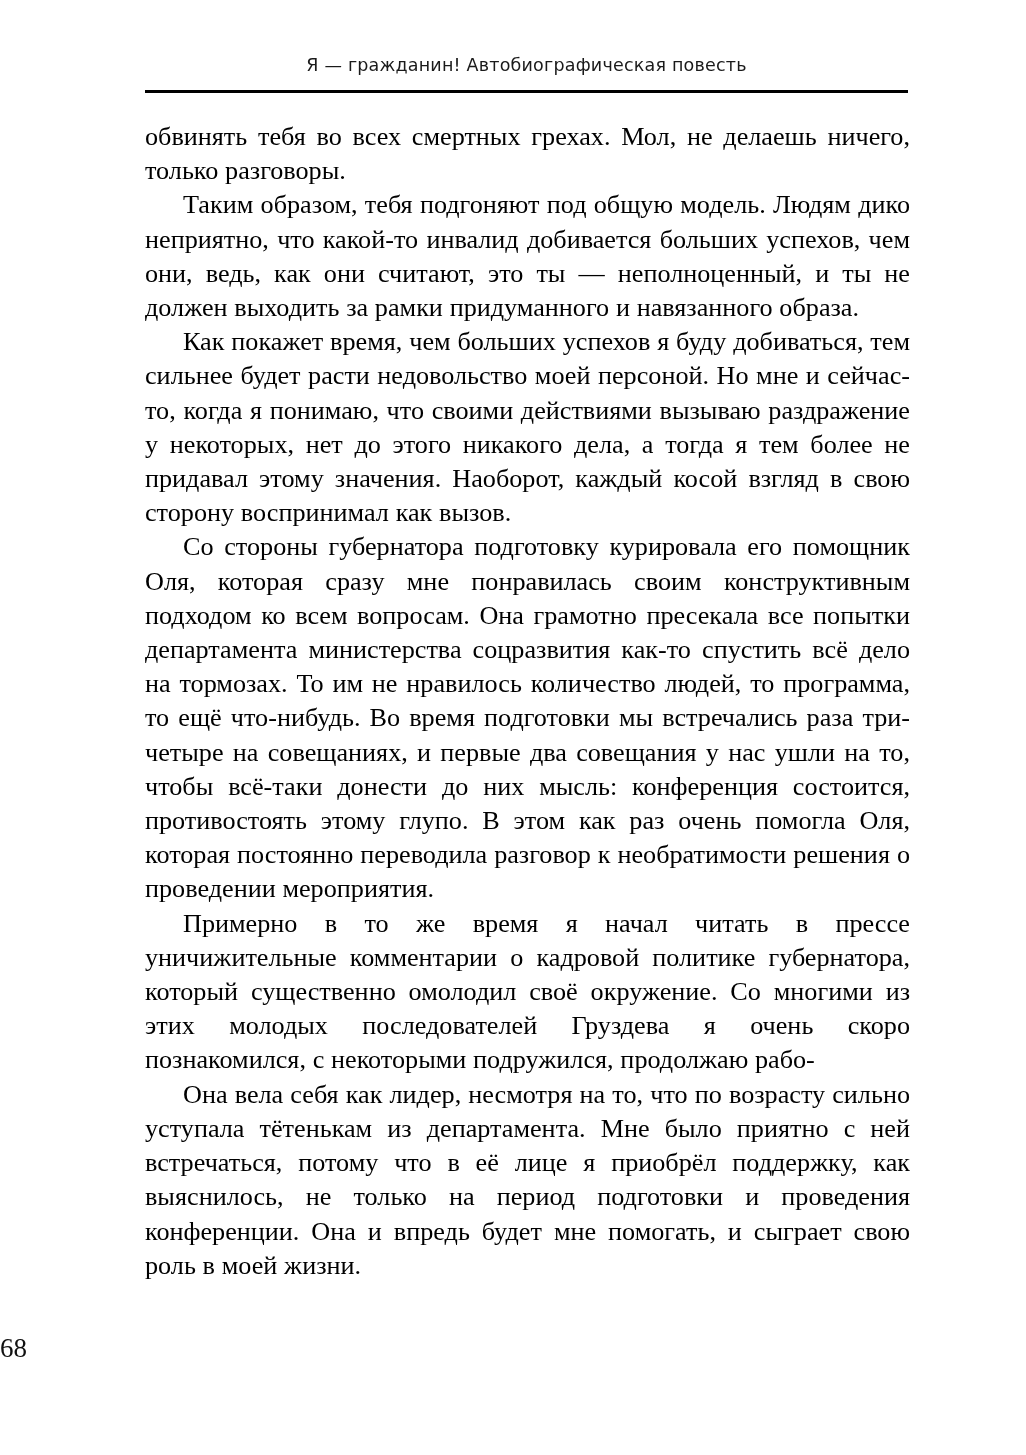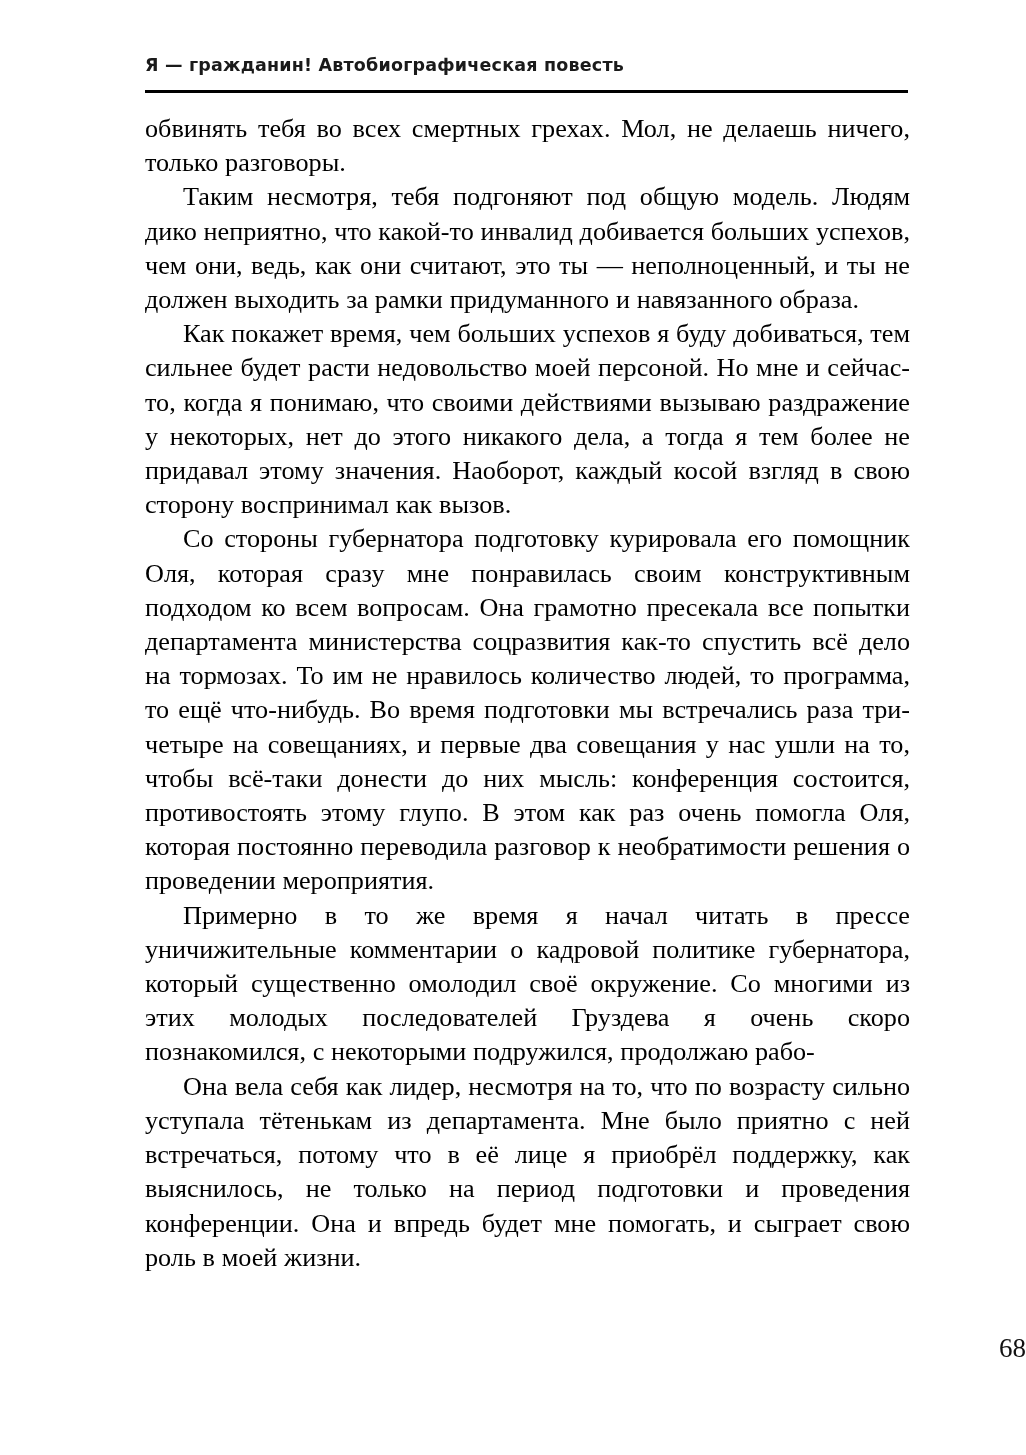--- a/index.html
+++ b/index.html
@@ -21,42 +21,43 @@
     color: #000000;
     -webkit-font-smoothing: antialiased;
   }
 
   
   .running-head {
     position: absolute;
     left: 145px;
     top: 55px;
     width: 763px;
+    text-align: center;
     font-family: "DejaVu Sans", "Liberation Sans", sans-serif;
     font-size: 17.5px;
-    font-weight: 700;
+    font-weight: 400;
     letter-spacing: 0.2px;
     color: #1a1a1a;
     white-space: nowrap;
   }
 
   .head-rule {
     position: absolute;
     left: 145px;
     top: 90px;
     width: 763px;
     height: 3px;
     background: #000000;
   }
 
   
   .text-block {
     position: absolute;
     left: 145px;
-    top: 112px;
+    top: 120px;
     width: 765px;
   }
 
   .text-block p {
     margin: 0;
     text-align: justify;
     text-justify: inter-word;
     text-indent: 38px;
     font-size: 26.2px;
     line-height: 34.2px;
@@ -67,38 +68,38 @@
   .text-block p.first {
     text-indent: 0;
   }
 
   
   .folio {
     position: absolute;
     left: 0;
     top: 1332px;
     width: 1026px;
-    text-align: right;
+    text-align: left;
     font-size: 27px;
     line-height: 32px;
     color: #111111;
   }
 </style>
 </head>
 <body>
 
 <div class="page">
 
   <div class="running-head">Я — гражданин! Автобиографическая повесть</div>
 
   <div class="head-rule"></div>
 
   <div class="text-block">
     <p class="first">обвинять тебя во всех смертных грехах. Мол, не делаешь ничего, только разговоры.</p>
-    <p>Таким несмотря, тебя подгоняют под общую модель. Людям дико неприятно, что какой-то инвалид добивается больших успехов, чем они, ведь, как они считают, это ты — неполноценный, и ты не должен выходить за рамки придуманного и навязанного образа.</p>
+    <p>Таким образом, тебя подгоняют под общую модель. Людям дико неприятно, что какой-то инвалид добивается больших успехов, чем они, ведь, как они считают, это ты — неполноценный, и ты не должен выходить за рамки придуманного и навязанного образа.</p>
     <p>Как покажет время, чем больших успехов я буду добиваться, тем сильнее будет расти недовольство моей персоной. Но мне и сейчас-то, когда я понимаю, что своими действиями вызываю раздражение у некоторых, нет до этого никакого дела, а тогда я тем более не придавал этому значения. Наоборот, каждый косой взгляд в свою сторону воспринимал как вызов.</p>
     <p>Со стороны губернатора подготовку курировала его помощник Оля, которая сразу мне понравилась своим конструктивным подходом ко всем вопросам. Она грамотно пресекала все попытки департамента министерства соцразвития как-то спустить всё дело на тормозах. То им не нравилось количество людей, то программа, то ещё что-нибудь. Во время подготовки мы встречались раза три-четыре на совещаниях, и первые два совещания у нас ушли на то, чтобы всё-таки донести до них мысль: конференция состоится, противостоять этому глупо. В этом как раз очень помогла Оля, которая постоянно переводила разговор к необратимости решения о проведении мероприятия.</p>
     <p>Примерно в то же время я начал читать в прессе уничижительные комментарии о кадровой политике губернатора, который существенно омолодил своё окружение. Со многими из этих молодых последователей Груздева я очень скоро познакомился, с некоторыми подружился, продолжаю рабо-</p>
     <p>Она вела себя как лидер, несмотря на то, что по возрасту сильно уступала тётенькам из департамента. Мне было приятно с ней встречаться, потому что в её лице я приобрёл поддержку, как выяснилось, не только на период подготовки и проведения конференции. Она и впредь будет мне помогать, и сыграет свою роль в моей жизни.</p>
   </div>
 
   <div class="folio">68</div>
 
 </div>
 

